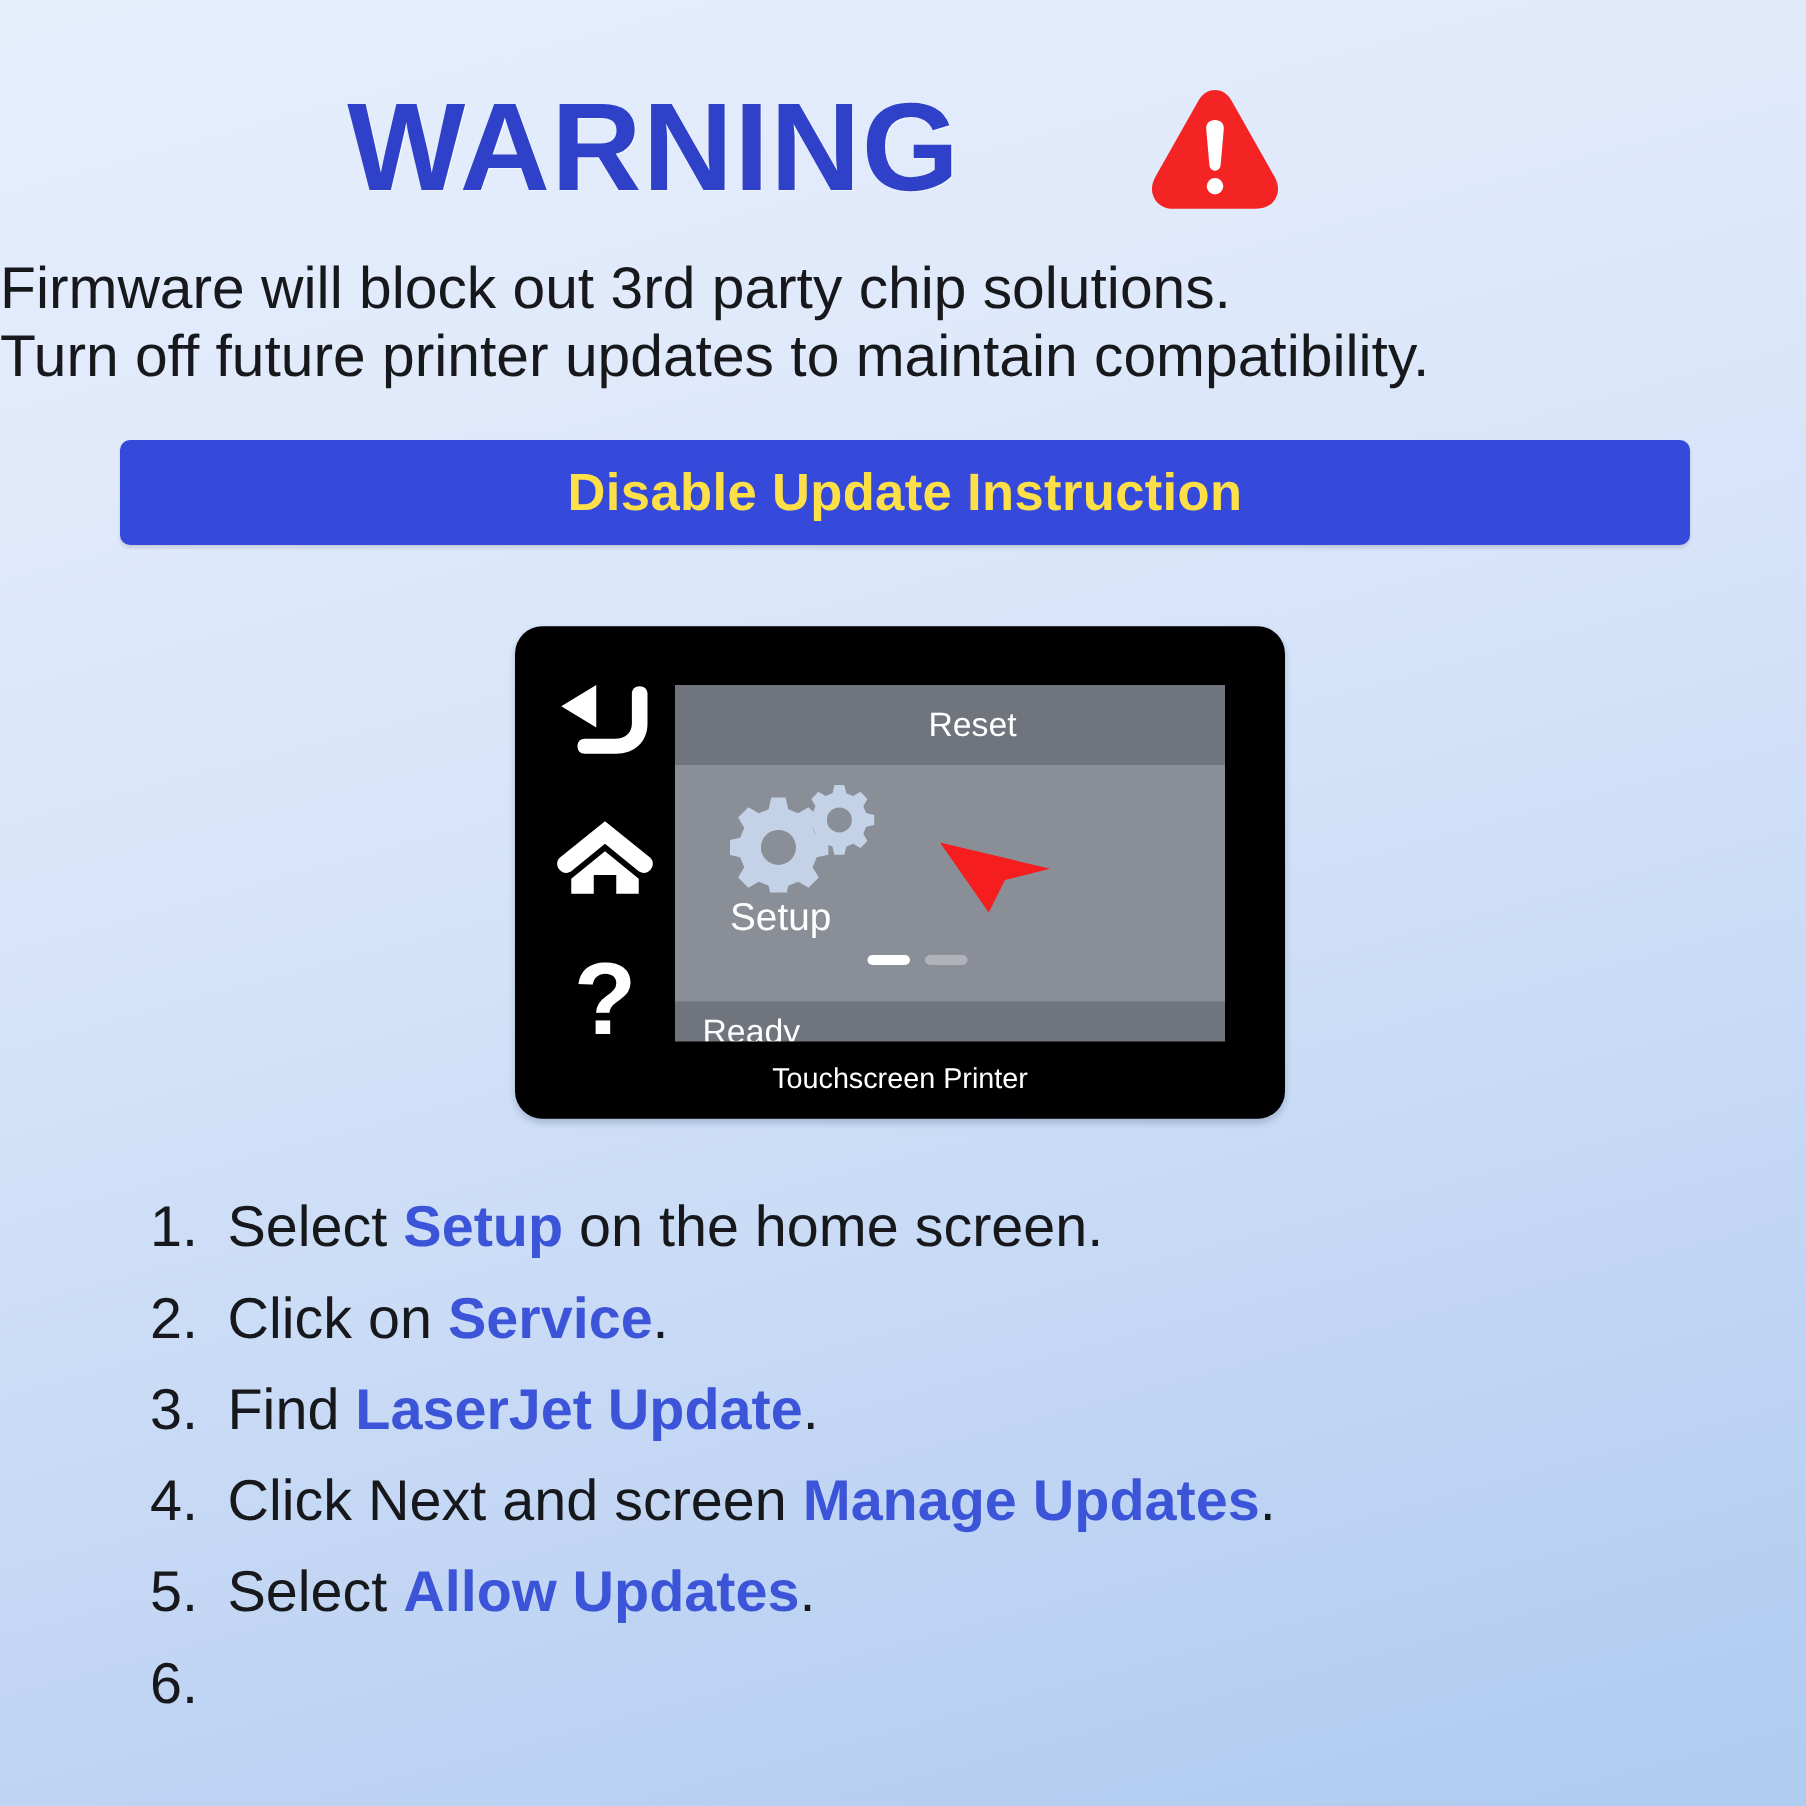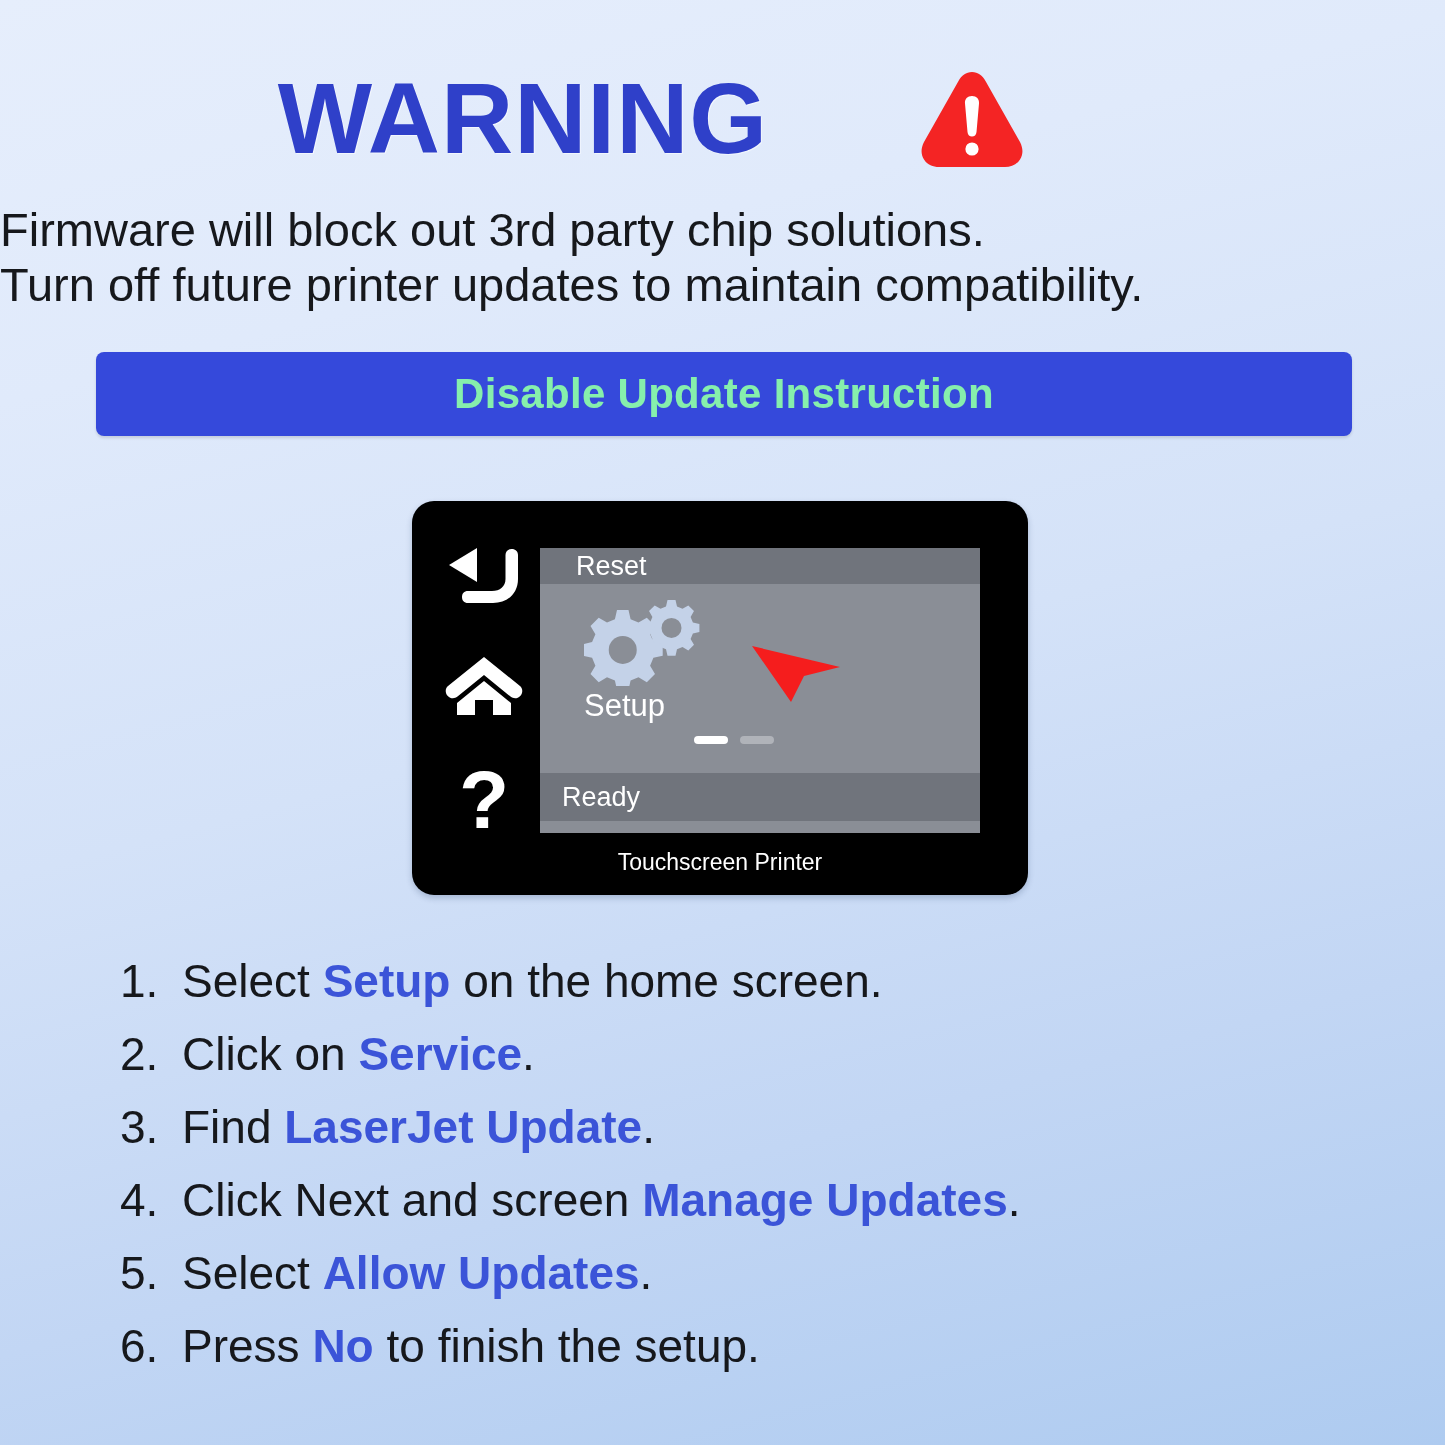--- a/index.html
+++ b/index.html
@@ -63,21 +63,21 @@
     width: 1256px;
     height: 84px;
     background: #3549db;
     border-radius: 8px;
     display: flex;
     align-items: center;
     justify-content: center;
     box-shadow: 0 2px 3px rgba(0,0,0,0.12);
   }
   .banner-text {
-    color: #86efac;
+    color: #fde047;
     font-weight: bold;
     font-size: 42px;
     letter-spacing: 0.3px;
     font-family: "Liberation Sans", sans-serif;
   }
 
   
   .printer {
     position: absolute;
     left: 412px;
@@ -114,26 +114,27 @@
   .screen {
     position: absolute;
     left: 128px;
     top: 47px;
     width: 440px;
     height: 285px;
     background: #8a8e96;
     overflow: hidden;
   }
   .screen-topbar {
-    height: 36px;
+    height: 64px;
     background: #70747c;
     display: flex;
     align-items: center;
     padding-left: 36px;
     box-sizing: border-box;
+    justify-content: center;
   }
   .screen-topbar span,
   .screen-botbar span {
     color: #ffffff;
     font-size: 27px;
     font-family: "Liberation Sans", sans-serif;
   }
   .screen-body {
     position: relative;
     height: 189px;
@@ -321,15 +322,14 @@
     <div class="step">
       <span class="step-num">4.</span>
       <span class="step-text"><span>Click Next and screen </span><span class="hl">Manage Updates</span><span>.</span></span>
     </div>
     <div class="step">
       <span class="step-num">5.</span>
       <span class="step-text"><span>Select </span><span class="hl">Allow Updates</span><span>.</span></span>
     </div>
     <div class="step">
       <span class="step-num">6.</span>
-      <span class="step-text"><span>Press </span><span class="hl">No</span><span> to finish the setup.</span></span>
     </div>
   </div>
 
 </body></html>

